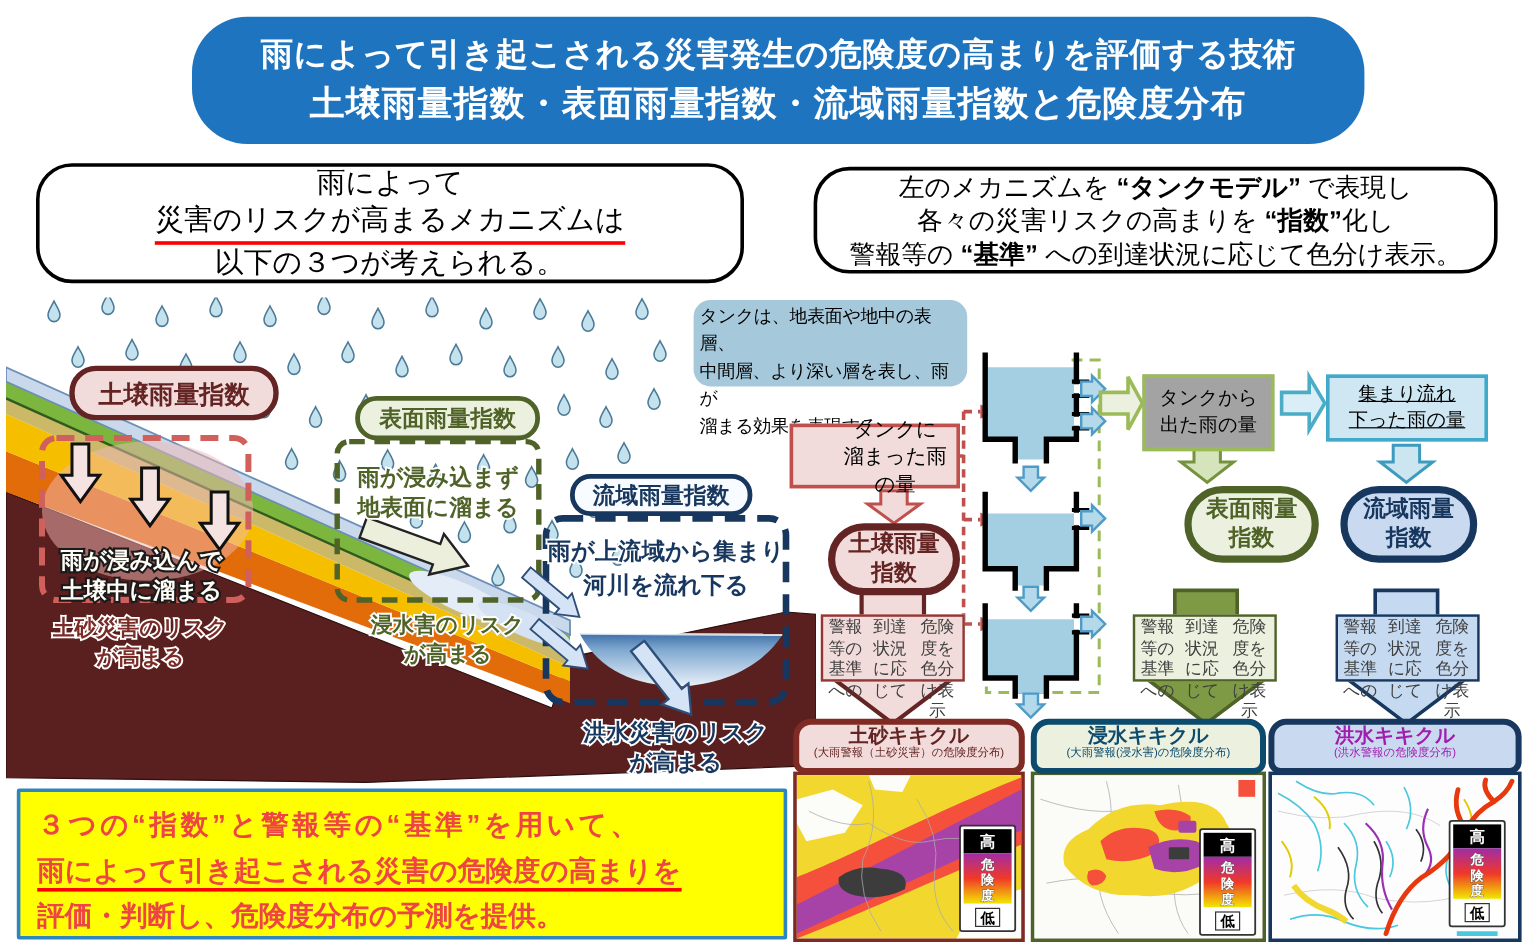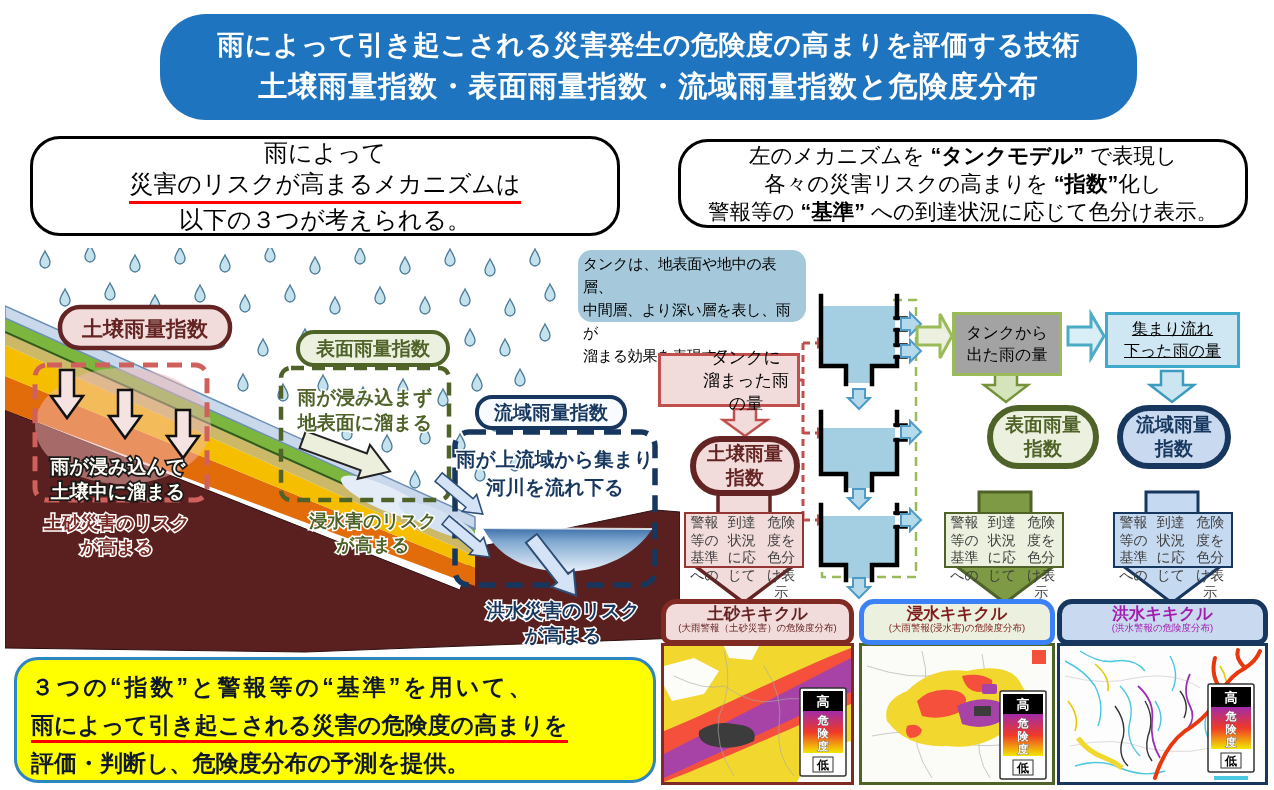--- a/index.html
+++ b/index.html
@@ -40,21 +40,21 @@
   .pill3{left:1117px;top:405px;width:114px;height:64px;background:#C9DAF0;border:6px solid #17375E;border-radius:32px;color:#17375E;}
 
   .criteria-box{text-align:center;display:flex;flex-direction:row;justify-content:center;
                 font-size:14px;line-height:17.5px;color:#404040;}
   .crit1{left:684px;top:512px;width:120px;height:56px;background:#F2DCDB;border:2.5px solid #943634;}
   .crit2{left:944px;top:512px;width:120px;height:56px;background:#EBF1DE;border:2.5px solid #4F6228;}
   .crit3{left:1113px;top:512px;width:120px;height:56px;background:#C5D9F1;border:2.5px solid #17375E;}
 
   
   .conclusion{left:14px;top:657px;width:642px;height:126px;background:#FFFF00;border:3.5px solid #2E86C1;
-              border-radius:24px;color:#0f172a;font-weight:bold;font-size:23px;line-height:38px;
+              border-radius:2px;color:#ef4444;font-weight:bold;font-size:23px;line-height:38px;
               padding:8px 14px;text-align:left;}
   .conclusion .sp{letter-spacing:3px;}
   .conclusion .u{display:inline-block;border-bottom:3px solid #FF0000;line-height:30px;}
 
   
   .map-card{z-index:2;}
   .map-header{border-radius:15px 15px 10px 10px;text-align:center;height:46px;box-sizing:border-box;
               display:flex;flex-direction:column;position:relative;}
   .map-title{font-size:16.5px;font-weight:bold;line-height:18px;}
   .map-subtitle{font-size:9.5px;line-height:12px;}
@@ -364,21 +364,21 @@
             <text x="23" y="62">度</text>
           </g>
           <rect x="13" y="69" width="20" height="15" fill="#fff" stroke="#333" stroke-width="1"></rect>
           <text x="23" y="81" text-anchor="middle" font-size="12" font-weight="bold" fill="#000">低</text>
         </g>
       </svg>
     </div>
   </div>
 
   <div class="abs map-card" style="left:859px;top:599px;width:196px;">
-    <div class="map-header" style="border:5px solid #3b82f6;background:#EBF1DE;color:#7f1d1d;">
+    <div class="map-header" style="border:5px solid #0c4a6e;background:#EBF1DE;color:#0c4a6e;">
       <div class="map-title">浸水キキクル</div>
       <div class="map-subtitle">(大雨警報(浸水害)の危険度分布)</div>
     </div>
     <div class="map-body" style="border:3px solid #4F6228;">
       <svg class="svgtxt" width="190" height="136" viewBox="0 0 190 136" preserveAspectRatio="none">
         <rect x="0" y="0" width="190" height="136" fill="#FBFBF7"></rect>
         <g stroke="#BBBBBB" stroke-width="0.8" fill="none">
           <path d="M5,20 Q50,35 80,28 Q120,22 140,40 Q165,55 185,45"></path>
           <path d="M10,90 Q60,80 90,95 Q140,108 180,85"></path>
           <path d="M60,5 Q70,40 55,70 Q48,100 70,132"></path>

